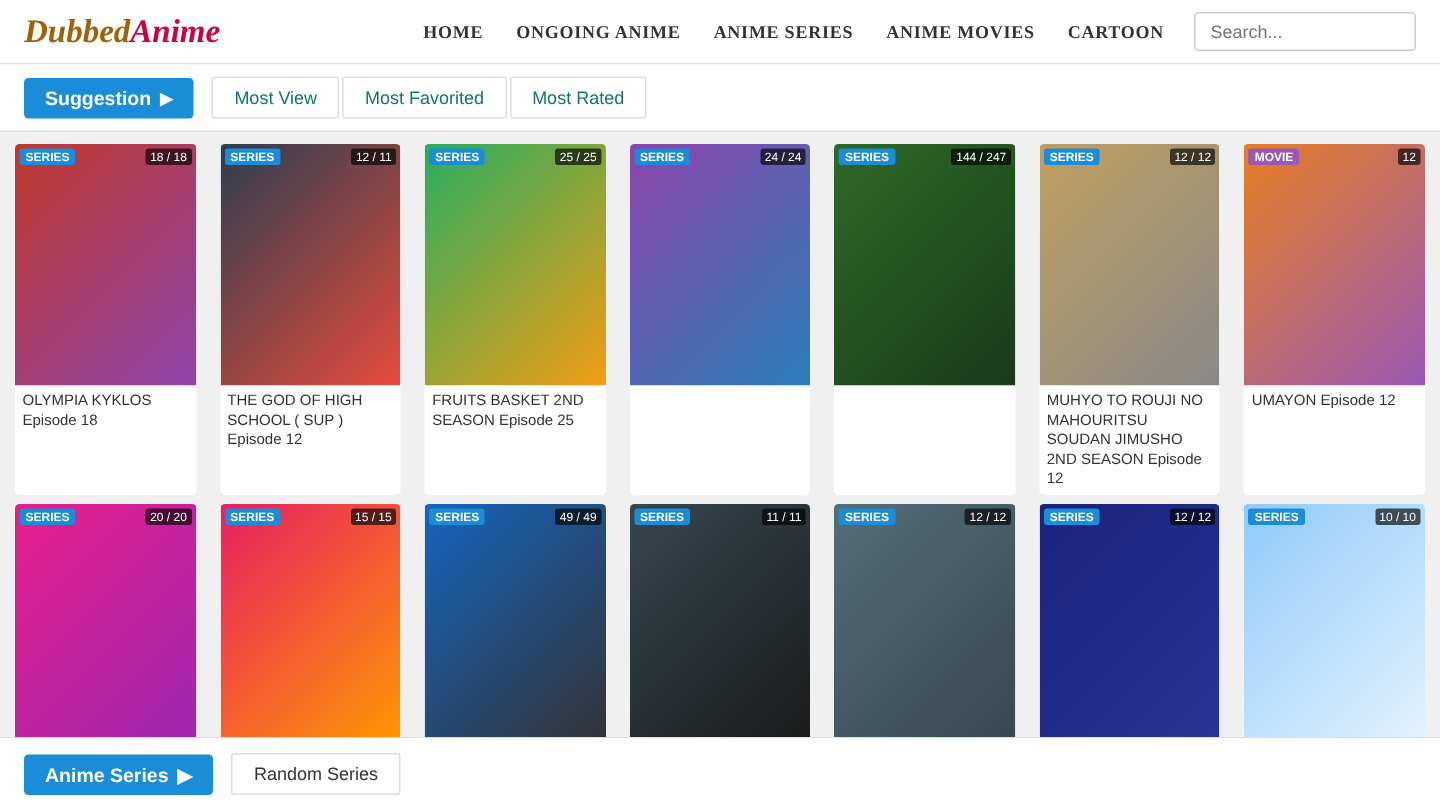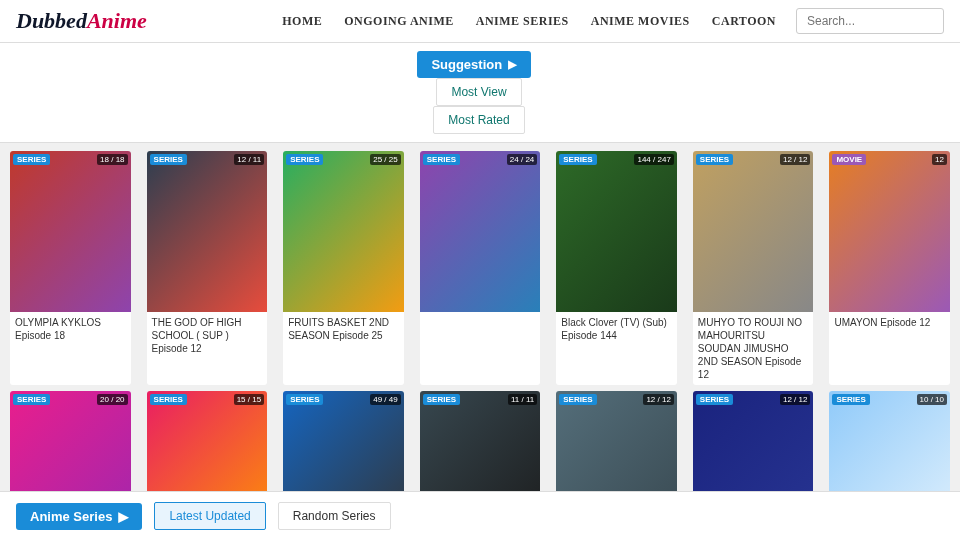--- a/index.html
+++ b/index.html
@@ -15,21 +15,21 @@
       gap: 20px;
     }
     .logo {
       font-family: Georgia, serif;
       font-style: italic;
       font-size: 22px;
       font-weight: bold;
       color: #cc0044;
       white-space: nowrap;
     }
-    .logo span { color: #0f172a; }
+    .logo span { color: #a16207; }
     nav {
       display: flex;
       gap: 22px;
       flex: 1;
       justify-content: flex-end;
       font-family: Liberation Serif, serif;
     }
     nav a {
       text-decoration: none;
       color: #333;
@@ -47,21 +47,20 @@
     }
 
     
     .tabs-bar {
       background: #fff;
       display: flex;
       align-items: center;
       padding: 8px 16px;
       gap: 0;
       border-bottom: 1px solid #ddd;
-      flex-direction: column;
     }
     .suggestion-btn {
       background: #1a8cd8;
       color: #fff;
       padding: 6px 14px;
       border: none;
       border-radius: 3px;
       font-size: 13px;
       font-weight: bold;
       cursor: pointer;
@@ -209,20 +208,21 @@
   </nav>
   <input class="search-box" type="text" placeholder="Search..." style="">
 </div>
 
 <div class="tabs-bar">
   <button class="suggestion-btn">
     <span>Suggestion</span>
     <span class="arrow">▶</span>
   </button>
   <button class="tab-btn">Most View</button>
+  <button class="tab-btn">Most Favorited</button>
   <button class="tab-btn">Most Rated</button>
 </div>
 
 <div class="grid-section">
   <div class="grid" id="grid-row-1">
       <div class="card">
     <div class="card-thumb">
       <div class="card-thumb-bg" style="background:linear-gradient(135deg, #c0392b, #8e44ad);"></div>
       <span class="badge-type">SERIES</span>
       <span class="badge-ep">18 / 18</span>
@@ -251,21 +251,20 @@
       <span class="badge-type">SERIES</span>
       <span class="badge-ep">24 / 24</span>
     </div>
   </div>
       <div class="card">
     <div class="card-thumb">
       <div class="card-thumb-bg" style="background:linear-gradient(135deg, #2d6a27, #1a3a1a);"></div>
       <span class="badge-type">SERIES</span>
       <span class="badge-ep">144 / 247</span>
     </div>
-    <div class="card-title">Black Clover (TV) (Sub) Episode 144</div>
   </div>
       <div class="card">
     <div class="card-thumb">
       <div class="card-thumb-bg" style="background:linear-gradient(135deg, #c0a060, #888);"></div>
       <span class="badge-type">SERIES</span>
       <span class="badge-ep">12 / 12</span>
     </div>
     <div class="card-title">MUHYO TO ROUJI NO MAHOURITSU SOUDAN JIMUSHO 2ND SEASON Episode 12</div>
   </div>
       <div class="card">
@@ -336,15 +335,14 @@
     <div class="card-title">KOI TO PRODUCER: EVOL×LOVE Episode 10</div>
   </div>
     </div>
 </div>
 
 <div class="bottom-bar">
   <button class="anime-series-btn">
     <span>Anime Series</span>
     <span>▶</span>
   </button>
-  <button class="bottom-tab-btn active">Latest Updated</button>
   <button class="bottom-tab-btn">Random Series</button>
 </div>
 
 </body></html>

